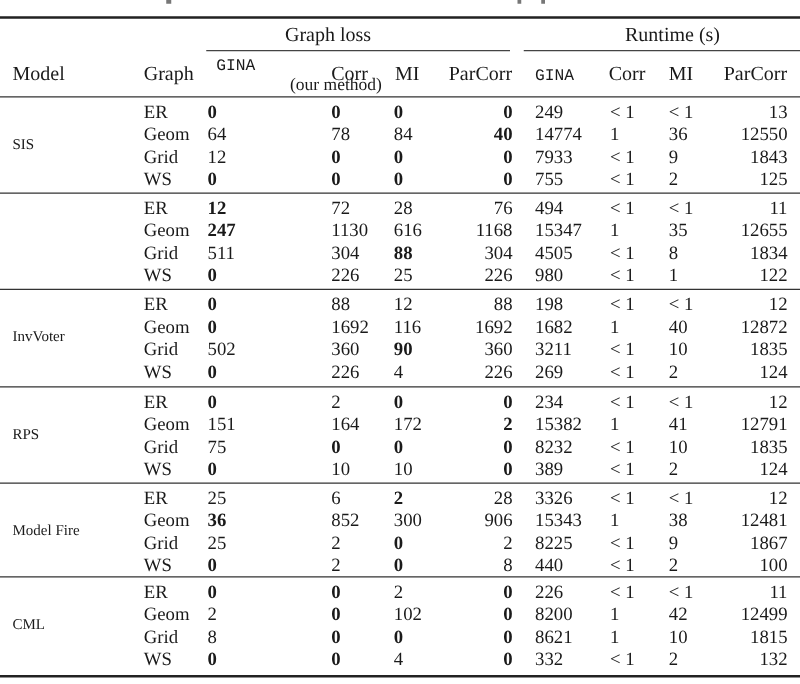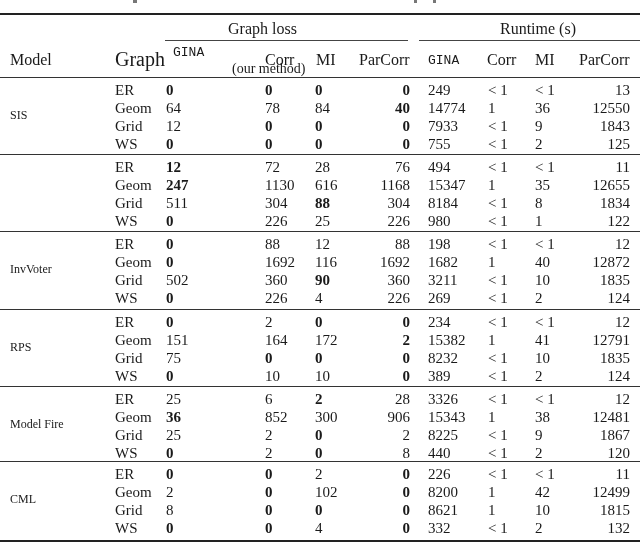--- a/index.html
+++ b/index.html
@@ -38,21 +38,21 @@
 <div class="rule thick" style="top:13px;"></div>
 
 <div id="table">
 
   <div class="abs" style="left:228px;top:20px;font-size:16px;">Graph loss</div>
   <div class="abs" style="left:500px;top:20px;font-size:16px;">Runtime (s)</div>
   <div class="cmid" style="left:165px;width:243px;top:40px;"></div>
   <div class="cmid" style="left:419px;width:221px;top:40px;"></div>
 
   <div class="abs" style="left:10px;top:51px;font-size:16px;">Model</div>
-  <div class="abs" style="left:115px;top:51px;font-size:20px;">Graph</div>
+  <div class="abs" style="left:115px;top:51px;font-size:16px;">Graph</div>
   <div class="abs mono" style="left:173px;top:44px;">GINA</div>
   <div class="abs small" style="left:187px;top:60px;margin-left:45px;">(our method)</div>
   <div class="abs" style="left:265px;top:51px;font-size:16px;">Corr</div>
   <div class="abs" style="left:316px;top:51px;font-size:16px;">MI</div>
   <div class="abs" style="left:359px;top:51px;font-size:16px;">ParCorr</div>
   <div class="abs mono" style="left:428px;top:52px;">GINA</div>
   <div class="abs" style="left:487px;top:51px;font-size:16px;">Corr</div>
   <div class="abs" style="left:535px;top:51px;font-size:16px;">MI</div>
   <div class="abs" style="left:579px;top:51px;font-size:16px;">ParCorr</div>
 
@@ -129,21 +129,21 @@
           <div class="abs r-corr">1</div>
           <div class="abs r-mi">35</div>
           <div class="abs r-parcorr r">12655</div>
         </div>
         <div class="row" style="top: 39px;">
           <div class="abs c-graph">Grid</div>
           <div class="abs c-gina">511</div>
           <div class="abs c-corr">304</div>
           <div class="abs c-mi b">88</div>
           <div class="abs c-parcorr r">304</div>
-          <div class="abs r-gina">8184</div>
+          <div class="abs r-gina">4505</div>
           <div class="abs r-corr">&lt; 1</div>
           <div class="abs r-mi">8</div>
           <div class="abs r-parcorr r">1834</div>
         </div>
         <div class="row" style="top: 57px;">
           <div class="abs c-graph">WS</div>
           <div class="abs c-gina b">0</div>
           <div class="abs c-corr">226</div>
           <div class="abs c-mi">25</div>
           <div class="abs c-parcorr r">226</div>
@@ -287,21 +287,21 @@
         </div>
         <div class="row" style="top: 57px;">
           <div class="abs c-graph">WS</div>
           <div class="abs c-gina b">0</div>
           <div class="abs c-corr">2</div>
           <div class="abs c-mi b">0</div>
           <div class="abs c-parcorr r">8</div>
           <div class="abs r-gina">440</div>
           <div class="abs r-corr">&lt; 1</div>
           <div class="abs r-mi">2</div>
-          <div class="abs r-parcorr r">120</div>
+          <div class="abs r-parcorr r">100</div>
         </div>
       </div>
       <div class="rule thin" style="top: 461px;"></div>
       <div class="group" style="top: 463px;">
         <div class="model abs">CML</div>
         <div class="row" style="top: 3px;">
           <div class="abs c-graph">ER</div>
           <div class="abs c-gina b">0</div>
           <div class="abs c-corr b">0</div>
           <div class="abs c-mi">2</div>

